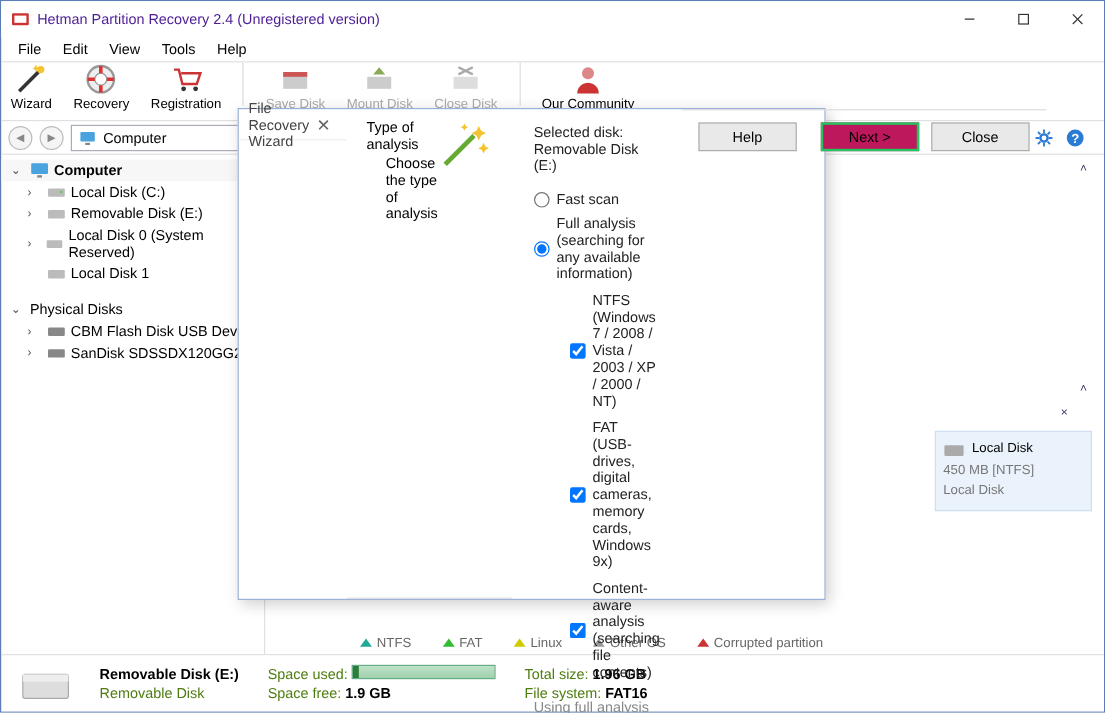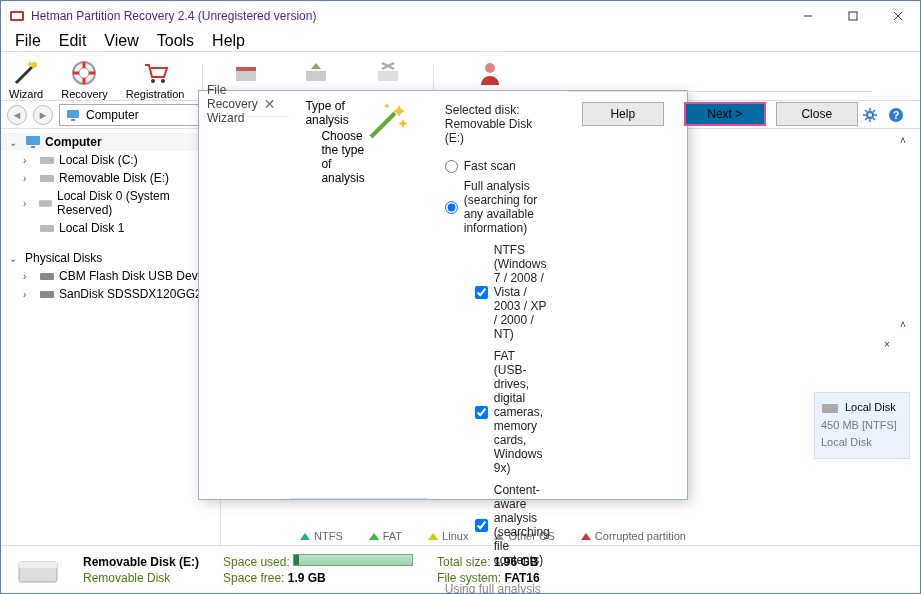--- a/index.html
+++ b/index.html
@@ -8,24 +8,24 @@
 
 
 .titlebar { height: 30px; background: #fff; display: flex; align-items: center; padding: 0 0 0 8px; }
 .titlebar .app-icon { width: 16px; height: 16px; margin-right: 6px; }
 .titlebar .title { flex: 1; color: #4c1d95; font-size: 12px; }
 .titlebar .winbtns { display: flex; }
 .titlebar .winbtn { width: 45px; height: 30px; display: flex; align-items: center; justify-content: center; color: #555; }
 
 
 .menubar { height: 20px; display: flex; align-items: center; padding: 0 6px; gap: 2px; }
-.menubar .mitem { padding: 2px 8px; font-size: 16px; }
-
-
-.toolbar { height: 50px; border-top: 1px solid #e0e0e0; border-bottom: 1px solid #e0e0e0; display: flex; align-items: flex-end; padding: 0 8px; gap: 18px; }
+.menubar .mitem { padding: 2px 8px; font-size: 12px; }
+
+
+.toolbar { height: 50px; border-top: 1px solid #e0e0e0; border-bottom: 1px solid #e0e0e0; display: flex; align-items: flex-start; padding: 0 8px; gap: 18px; }
 .toolbtn { display: flex; flex-direction: column; align-items: center; gap: 1px; font-size: 11px; background:none; border:none; }
 .toolbtn .ticon { width: 28px; height: 28px; }
 .toolbtn.dis { color: #aaa; }
 
 
 .navstrip { height: 28px; border-bottom: 1px solid #e0e0e0; display: flex; align-items: center; padding: 0 6px; gap: 6px; }
 .navarrow { width:20px;height:20px;border:1px solid #bbb;border-radius:10px;display:flex;align-items:center;justify-content:center;color:#888;font-size:11px;background:#f5f5f5;}
 .addrbox { flex: 0 0 150px; height: 22px; border: 1px solid #aab; background: #fff; display: flex; align-items: center; padding: 0 6px; gap: 6px; font-size: 12px; }
 .iconstrip { margin-left:auto; display:flex; gap:6px; padding-right:8px;}
 .ibtn { width:20px;height:20px;display:flex;align-items:center;justify-content:center;border:none;background:none;}
@@ -34,21 +34,21 @@
 .main { flex:1; display:flex; position:relative; }
 .sidebar { width: 220px; border-right: 1px solid #e0e0e0; padding: 4px 0; overflow:hidden;}
 .tree-item { display:flex; align-items:center; gap:4px; padding: 2px 4px 2px 8px; font-size:12px;}
 .tree-item.lvl1 { padding-left: 22px; }
 .tree-item.hdr { font-weight:400; background:#f7f7f7;}
 .chev { width:12px; font-size:10px; color:#555;}
 .tdicon { width:16px;height:14px;}
 .content { flex:1; position:relative; }
 .right-collapse { position:absolute; right:4px; top:6px; width:16px;height:12px; color:#336; font-size:10px;}
 
-.disk-panel { position:absolute; right:10px; top:230px; width:96px; background:#eaf3fb; border:1px solid #d0e0f0; padding:6px; font-size:11px; line-height:1.6;margin-top:33px;}
+.disk-panel { position:absolute; right:10px; top:230px; width:131px; background:#eaf3fb; border:1px solid #d0e0f0; padding:6px; font-size:11px; line-height:1.6;}
 .disk-panel .sub { color:#777; }
 
 
 .legend { position:absolute; left:300px; bottom:52px; display:flex; gap:26px; font-size:11px; color:#666; align-items:center;}
 .legmark { width:0;height:0;border-left:5px solid transparent;border-right:5px solid transparent;border-bottom:7px solid currentColor;display:inline-block;margin-right:4px;}
 .ntfs{color:#2a9;} .fat{color:#3b3;} .linux{color:#cc0;} .other{color:#999;} .corr{color:#c33;}
 
 
 .statusbar { height:48px; border-top:1px solid #e0e0e0; display:flex; align-items:center; padding:4px 16px; gap:24px; font-size:12px;}
 .statusbar .drvicon { width:42px;height:32px;}
@@ -70,21 +70,21 @@
 .dlg-body { flex:1; padding:12px 18px; font-size:12px; color:#222;}
 .dlg-body .sel{margin-bottom:14px;}
 .radio{display:flex;align-items:center;gap:6px;margin:6px 0;}
 .radio input{width:13px;height:13px;}
 .chks{margin-left:30px;}
 .chk{display:flex;align-items:center;gap:6px;margin:8px 0;}
 .note{color:#888;margin-top:14px;line-height:1.4;}
 .dlg-foot{height:44px;border-top:1px solid #ddd;display:flex;align-items:center;padding:0 14px;gap:10px;}
 .dlg-foot .sp{flex:1;}
 .btn{min-width:82px;height:24px;border:1px solid #adadad;background:#e9e9e9;font-size:12px;}
-.btn.primary{border:2px solid #ec4899;background:#0369a1;}
+.btn.primary{border:2px solid #22c55e;background:#be185d;}
 </style>
 </head>
 <body>
 
 <div class="window">
 
   <div class="titlebar">
     <svg class="app-icon" viewBox="0 0 16 16">
         <rect x="1" y="3" width="14" height="10" fill="#c33" rx="1"></rect>
         <rect x="3" y="5" width="10" height="6" fill="#fff"></rect>

